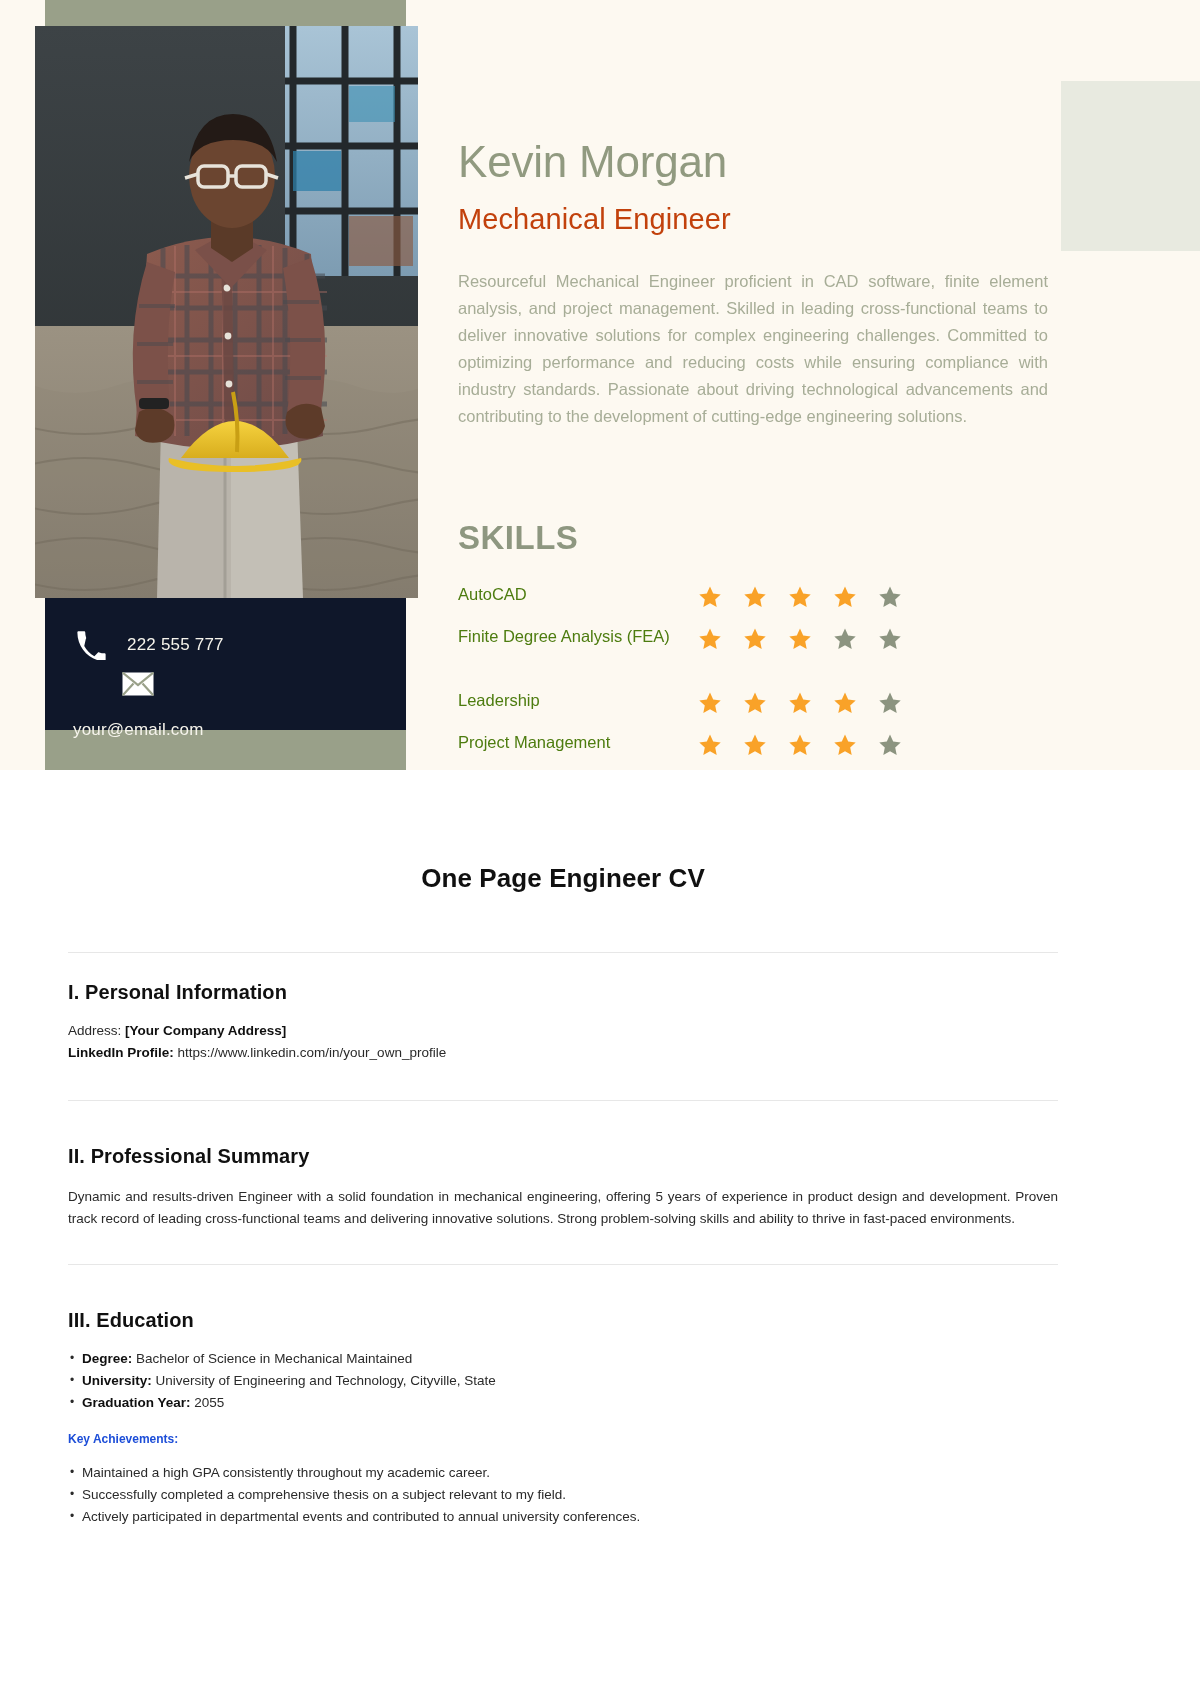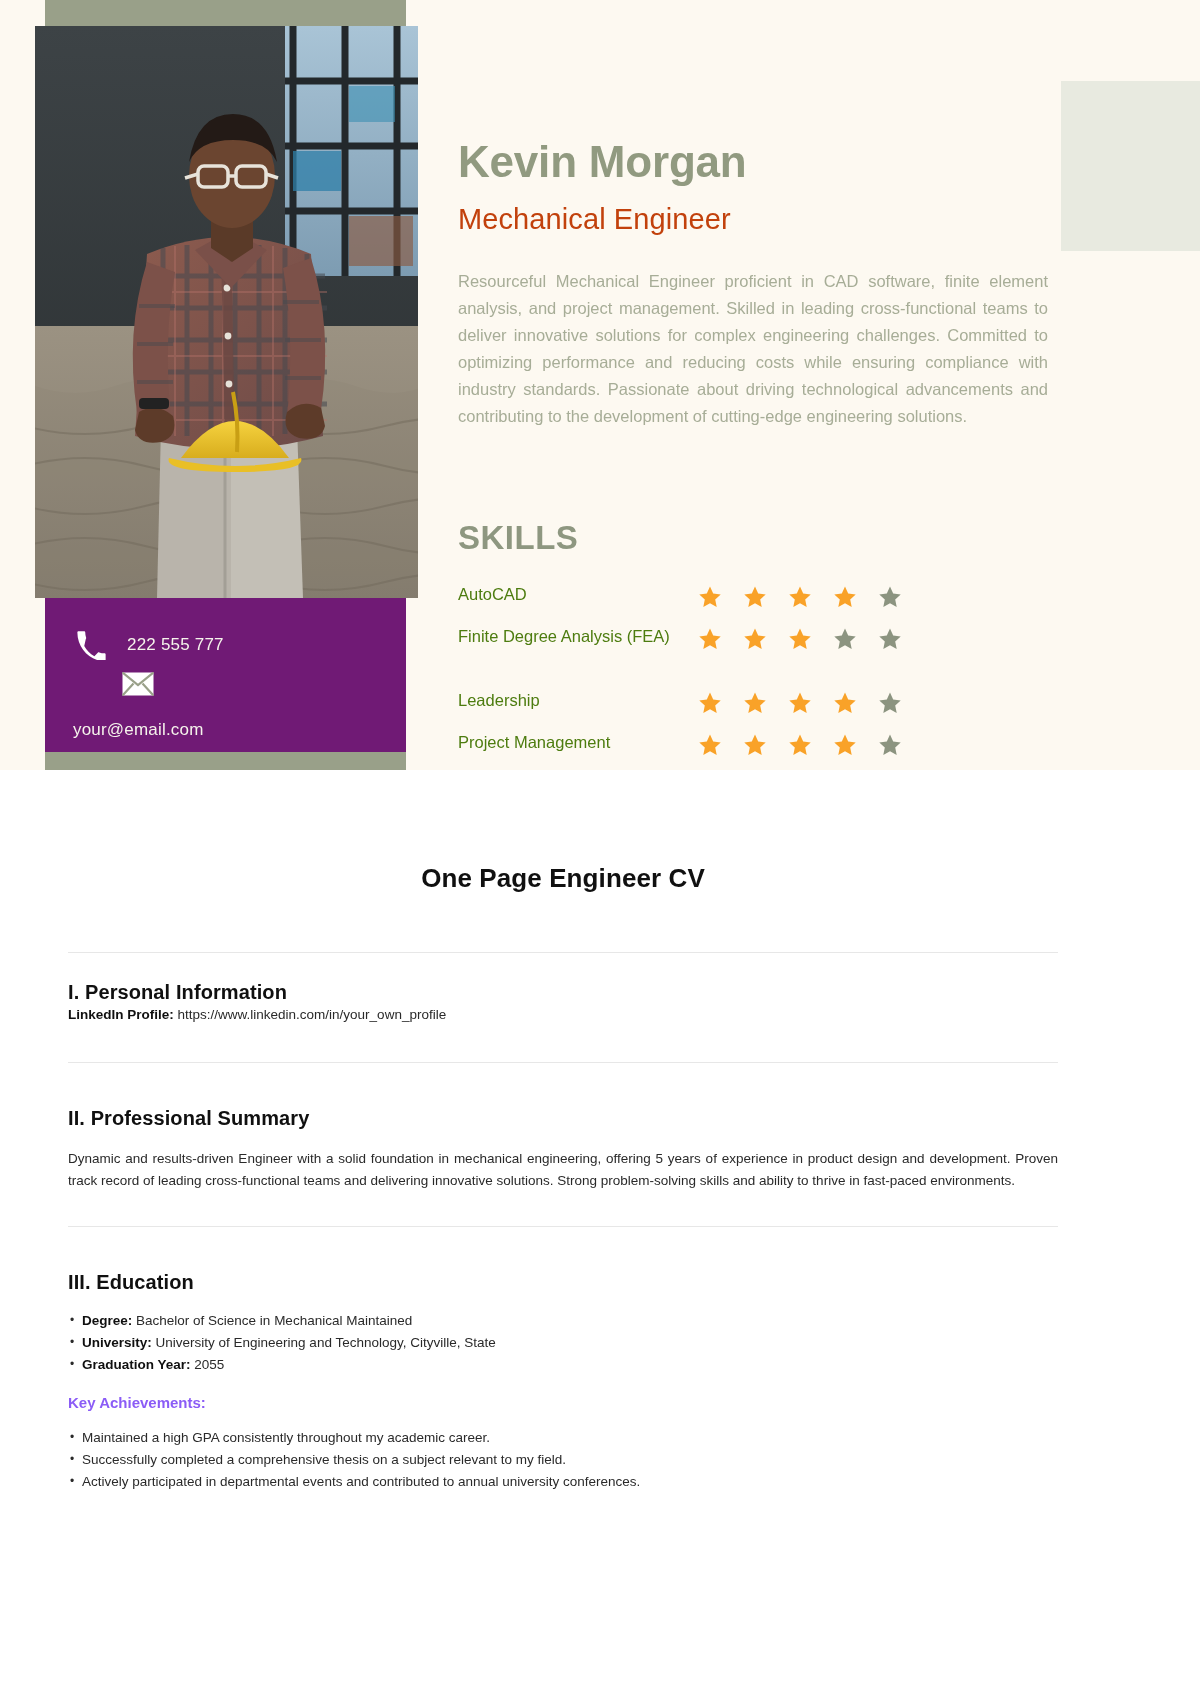--- a/index.html
+++ b/index.html
@@ -63,22 +63,22 @@
     background: #3b4043;
   }
   .photo-svg { display:block; width:100%; height:100%; }
 
   
   .contact {
     position: absolute;
     left: 45px;
     top: 598px;
     width: 361px;
-    height: 154px;
-    background: #701a75;
+    height: 132px;
+    background: #0f172a;
   }
   .contact-row {
     position: absolute;
     left: 28px;
     display: flex;
     align-items: center;
     gap: 18px;
   }
   .contact-row.r1 { top: 30px; }
   .contact-row.r2 { top: 68px; flex-direction: column; }
@@ -99,21 +99,21 @@
   .res-right {
     position: absolute;
     left: 458px;
     top: 0;
     width: 600px;
   }
   .res-name {
     position: absolute;
     left: 0; top: 140px;
     font-size: 44px;
-    font-weight: 700;
+    font-weight: 400;
     color: #919a80;
     letter-spacing: -0.2px;
     line-height: 1;
   }
   .res-role {
     position: absolute;
     left: 0; top: 205px;
     font-size: 29px;
     font-weight: 400;
     color: #c2410c;
@@ -222,23 +222,23 @@
   }
   ul.bul li:before {
     content: "\2022";
     position: absolute;
     left: 2px;
     top: -1px;
     font-size: 12px;
     color: #2a2a2a;
   }
   .sub-h {
-    font-size: 15px;
+    font-size: 12px;
     font-weight: 700;
-    color: #8b5cf6;
+    color: #1d4ed8;
   }
 </style>
 </head>
 <body>
 
 <div class="preview">
   <div class="preview-cream"></div>
   <div class="deco-right"></div>
   <div class="sage-block"></div>
 
@@ -453,20 +453,24 @@
   </div>
 </div>
 
 <div class="doc">
   <div class="doc-inner">
     <div class="doc-title">One Page Engineer CV</div>
     <div class="rule"></div>
 
     <div style="margin-top:28px">
       <div class="sec-h">I. Personal Information</div>
+      <div class="body-txt" style="margin-top:16px">
+        <span>Address:</span>
+        <span class="b">[Your Company Address]</span>
+      </div>
       <div class="body-txt">
         <span class="b">LinkedIn Profile:</span>
         <span>https://www.linkedin.com/in/your_own_profile</span>
       </div>
     </div>
 
     <div class="rule" style="margin-top:36px"></div>
 
     <div style="margin-top:44px">
       <div class="sec-h">II. Professional Summary</div>

